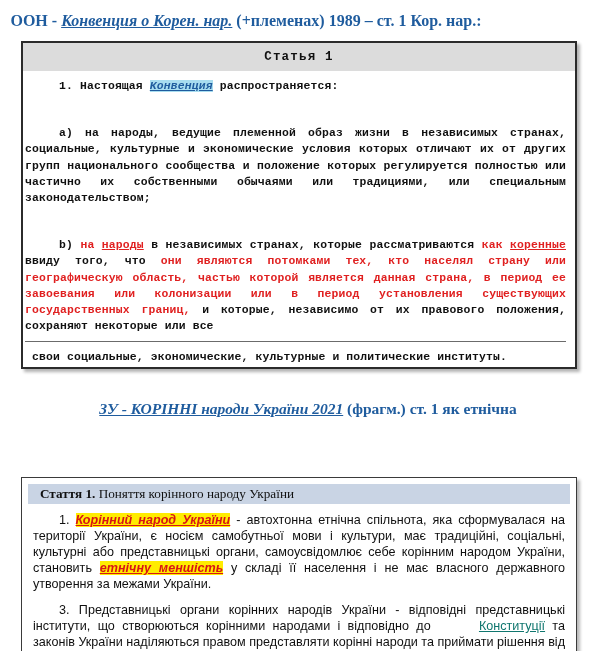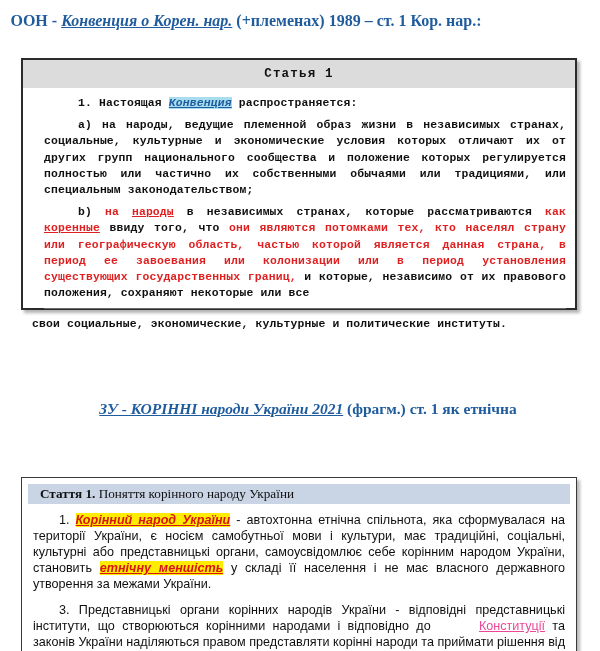--- a/index.html
+++ b/index.html
@@ -19,21 +19,21 @@
     font-size:16px;
     text-align:center;
     line-height:1.28;
   }
   .title .ital{font-style:italic;text-decoration:underline;}
   #title-1{position:absolute;left:0;top:11px;width:492px;}
   #title-2{position:absolute;left:0;top:399px;width:600px;font-size:15.5px;padding-left:8px;}
 
   
   .docbox1{
-    position:absolute;left:21px;top:58px;width:556px;height:252px;
+    position:absolute;left:21px;top:41px;width:556px;height:328px;
     background:#ffffff;
     border:2px solid #2b2b2b;
     box-sizing:border-box;
     box-shadow:3px 3px 3px rgba(0,0,0,0.30);
   }
   .band1{
     background:#dcdcdc;
     height:28px;
     line-height:28px;
     text-align:center;
@@ -45,23 +45,23 @@
   }
   .mono{
     font-family:"Liberation Mono", monospace;
     font-weight:bold;
     font-size:11.4px;
     line-height:16.2px;
     color:#101010;
     text-align:justify;
     letter-spacing:0.15px;
   }
-  .body1{padding:7px 9px 0 21px;}
+  .body1{padding:7px 9px 0 2px;}
   .p-indent{text-indent:34px;}
-  .p-gap{margin-top:6px;}
+  .p-gap{margin-top:31px;}
   .red{color:#E02020;}
   .red-u{color:#E02020;text-decoration:underline;}
   .cyan-link{
     color:#1F5C9E;
     background:#A8DDF0;
     text-decoration:underline;
     font-style:italic;
   }
   .hrule{
     border:0;border-top:1.5px solid #6b6b6b;
@@ -100,21 +100,21 @@
   .s-gap{margin-top:10px;}
   .yellow-hl{
     background:#FFEC00;
     color:#D81515;
     font-weight:bold;
     font-style:italic;
     text-decoration:underline;
   }
   .red2{color:#E03A3A;}
   .blue-link{
-    color:#ec4899;
+    color:#0f766e;
     text-decoration:underline;
     margin-left:41px;
   }
 </style>
 </head>
 <body>
 
 <div class="page">
 
   <div class="title" id="title-1">

